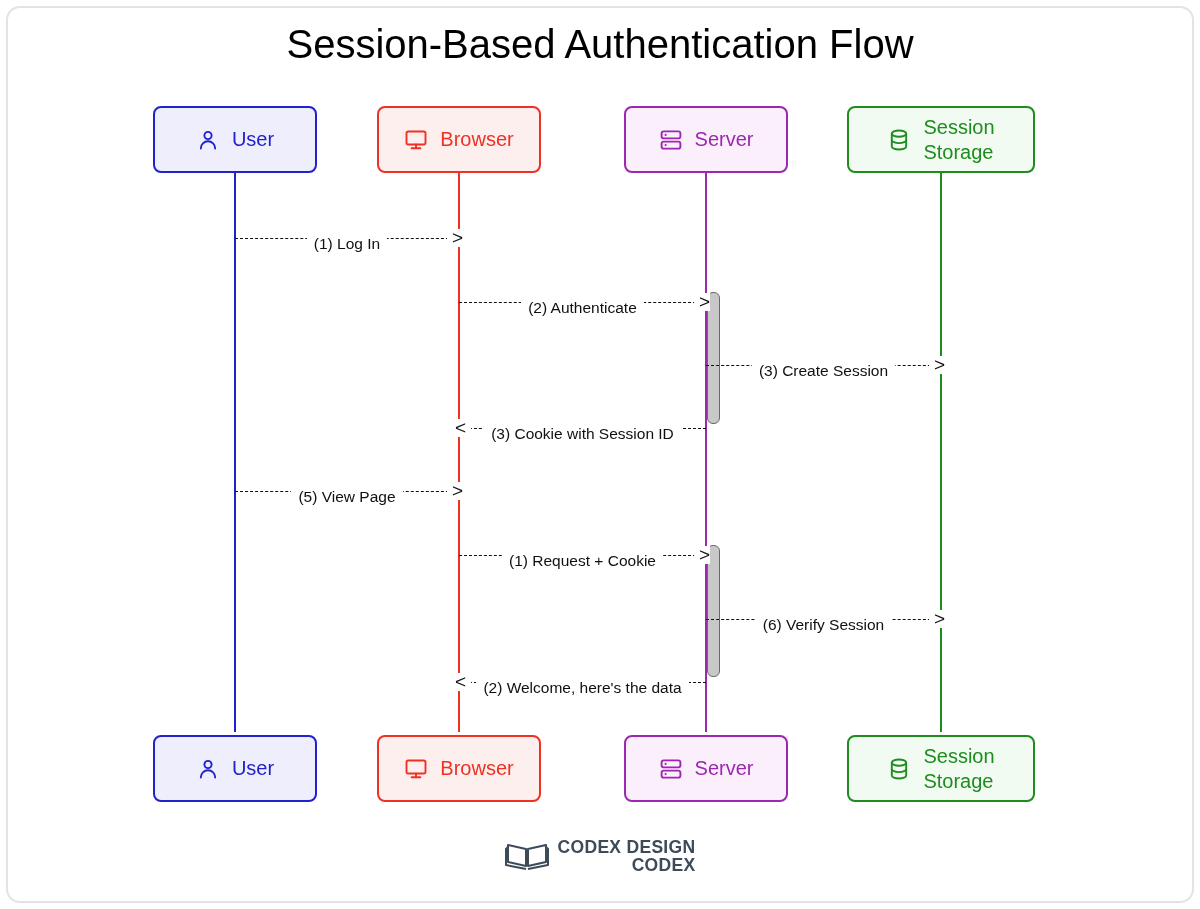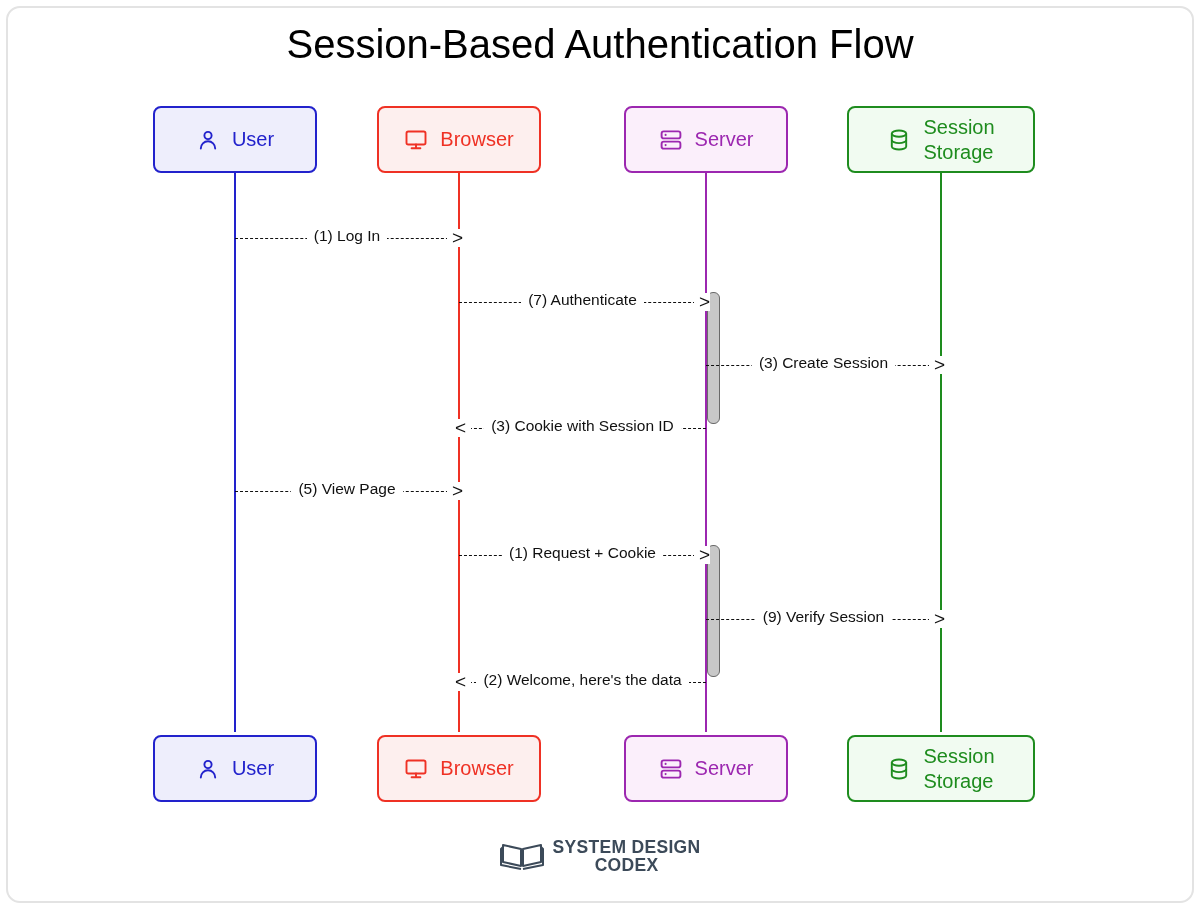--- a/index.html
+++ b/index.html
@@ -104,21 +104,21 @@
     left: 0;
     right: 0;
     top: 0;
     text-align: center;
     font-size: 15.5px;
     color: #101010;
     background: #ffffff;
     padding: 0 7px;
     box-sizing: border-box;
     width: fit-content;
-    margin: 8px auto;
+    margin: 16px auto;
   }
   .msg-head {
     position: absolute;
     top: 10px;
     width: 16px;
     height: 18px;
     color: #101010;
     font-size: 19px;
     line-height: 18px;
     font-family: "Liberation Sans", sans-serif;
@@ -140,21 +140,21 @@
   }
   .footer-text {
     display: flex;
     flex-direction: column;
     line-height: 1.03;
     font-size: 17.5px;
     font-weight: bold;
     color: #3c4a59;
     letter-spacing: 0.3px;
   }
-  .footer-text .l2 { text-align: center; }
+  .footer-text .l2 { text-align: right; }
 </style>
 </head>
 <body>
 
 <div id="canvas">
 
   <div class="frame"></div>
 
   <div class="diagram-title">Session-Based Authentication Flow</div>
 
@@ -246,21 +246,21 @@
 Storage</span>
       </div>
       <div class="message" style="left: 235px; width: 224px; top: 219px;">
         <div class="msg-line" style="border-top-color: rgb(16, 16, 16);"></div>
         <div class="msg-head right">&gt;</div>
         <div class="msg-text">(1) Log In</div>
       </div>
       <div class="message" style="left: 459px; width: 247px; top: 283px;">
         <div class="msg-line" style="border-top-color: rgb(16, 16, 16);"></div>
         <div class="msg-head right">&gt;</div>
-        <div class="msg-text">(7) Authenticate</div>
+        <div class="msg-text">(2) Authenticate</div>
       </div>
       <div class="message" style="left: 706px; width: 235px; top: 346px;">
         <div class="msg-line" style="border-top-color: rgb(16, 16, 16);"></div>
         <div class="msg-head right">&gt;</div>
         <div class="msg-text">(3) Create Session</div>
       </div>
       <div class="message" style="left: 459px; width: 247px; top: 409px;">
         <div class="msg-line" style="border-top-color: rgb(16, 16, 16);"></div>
         <div class="msg-head left">&lt;</div>
         <div class="msg-text">(3) Cookie with Session ID</div>
@@ -271,37 +271,37 @@
         <div class="msg-text">(5) View Page</div>
       </div>
       <div class="message" style="left: 459px; width: 247px; top: 536px;">
         <div class="msg-line" style="border-top-color: rgb(16, 16, 16);"></div>
         <div class="msg-head right">&gt;</div>
         <div class="msg-text">(1) Request + Cookie</div>
       </div>
       <div class="message" style="left: 706px; width: 235px; top: 600px;">
         <div class="msg-line" style="border-top-color: rgb(16, 16, 16);"></div>
         <div class="msg-head right">&gt;</div>
-        <div class="msg-text">(9) Verify Session</div>
+        <div class="msg-text">(6) Verify Session</div>
       </div>
       <div class="message" style="left: 459px; width: 247px; top: 663px;">
         <div class="msg-line" style="border-top-color: rgb(16, 16, 16);"></div>
         <div class="msg-head left">&lt;</div>
         <div class="msg-text">(2) Welcome, here's the data</div>
       </div>
     </div>
 
   <div class="footer-logo">
     <span class="logo-icon">
       <svg width="44" height="32" viewBox="0 0 44 32" aria-hidden="true">
         <path d="M3 7 L21 11 L21 28 L3 24 Z" fill="#ffffff" stroke="#3c4a59" stroke-width="2" stroke-linejoin="round"></path>
         <path d="M41 7 L23 11 L23 28 L41 24 Z" fill="#ffffff" stroke="#3c4a59" stroke-width="2" stroke-linejoin="round"></path>
         <path d="M3 9 L1 11 L1 27 L21 31" fill="none" stroke="#3c4a59" stroke-width="2" stroke-linejoin="round"></path>
         <path d="M41 9 L43 11 L43 27 L23 31" fill="none" stroke="#3c4a59" stroke-width="2" stroke-linejoin="round"></path>
       </svg>
     </span>
     <span class="footer-text">
-      <span class="l1">SYSTEM DESIGN</span>
+      <span class="l1">CODEX DESIGN</span>
       <span class="l2">CODEX</span>
     </span>
   </div>
 
 </div>
 
 </body></html>

